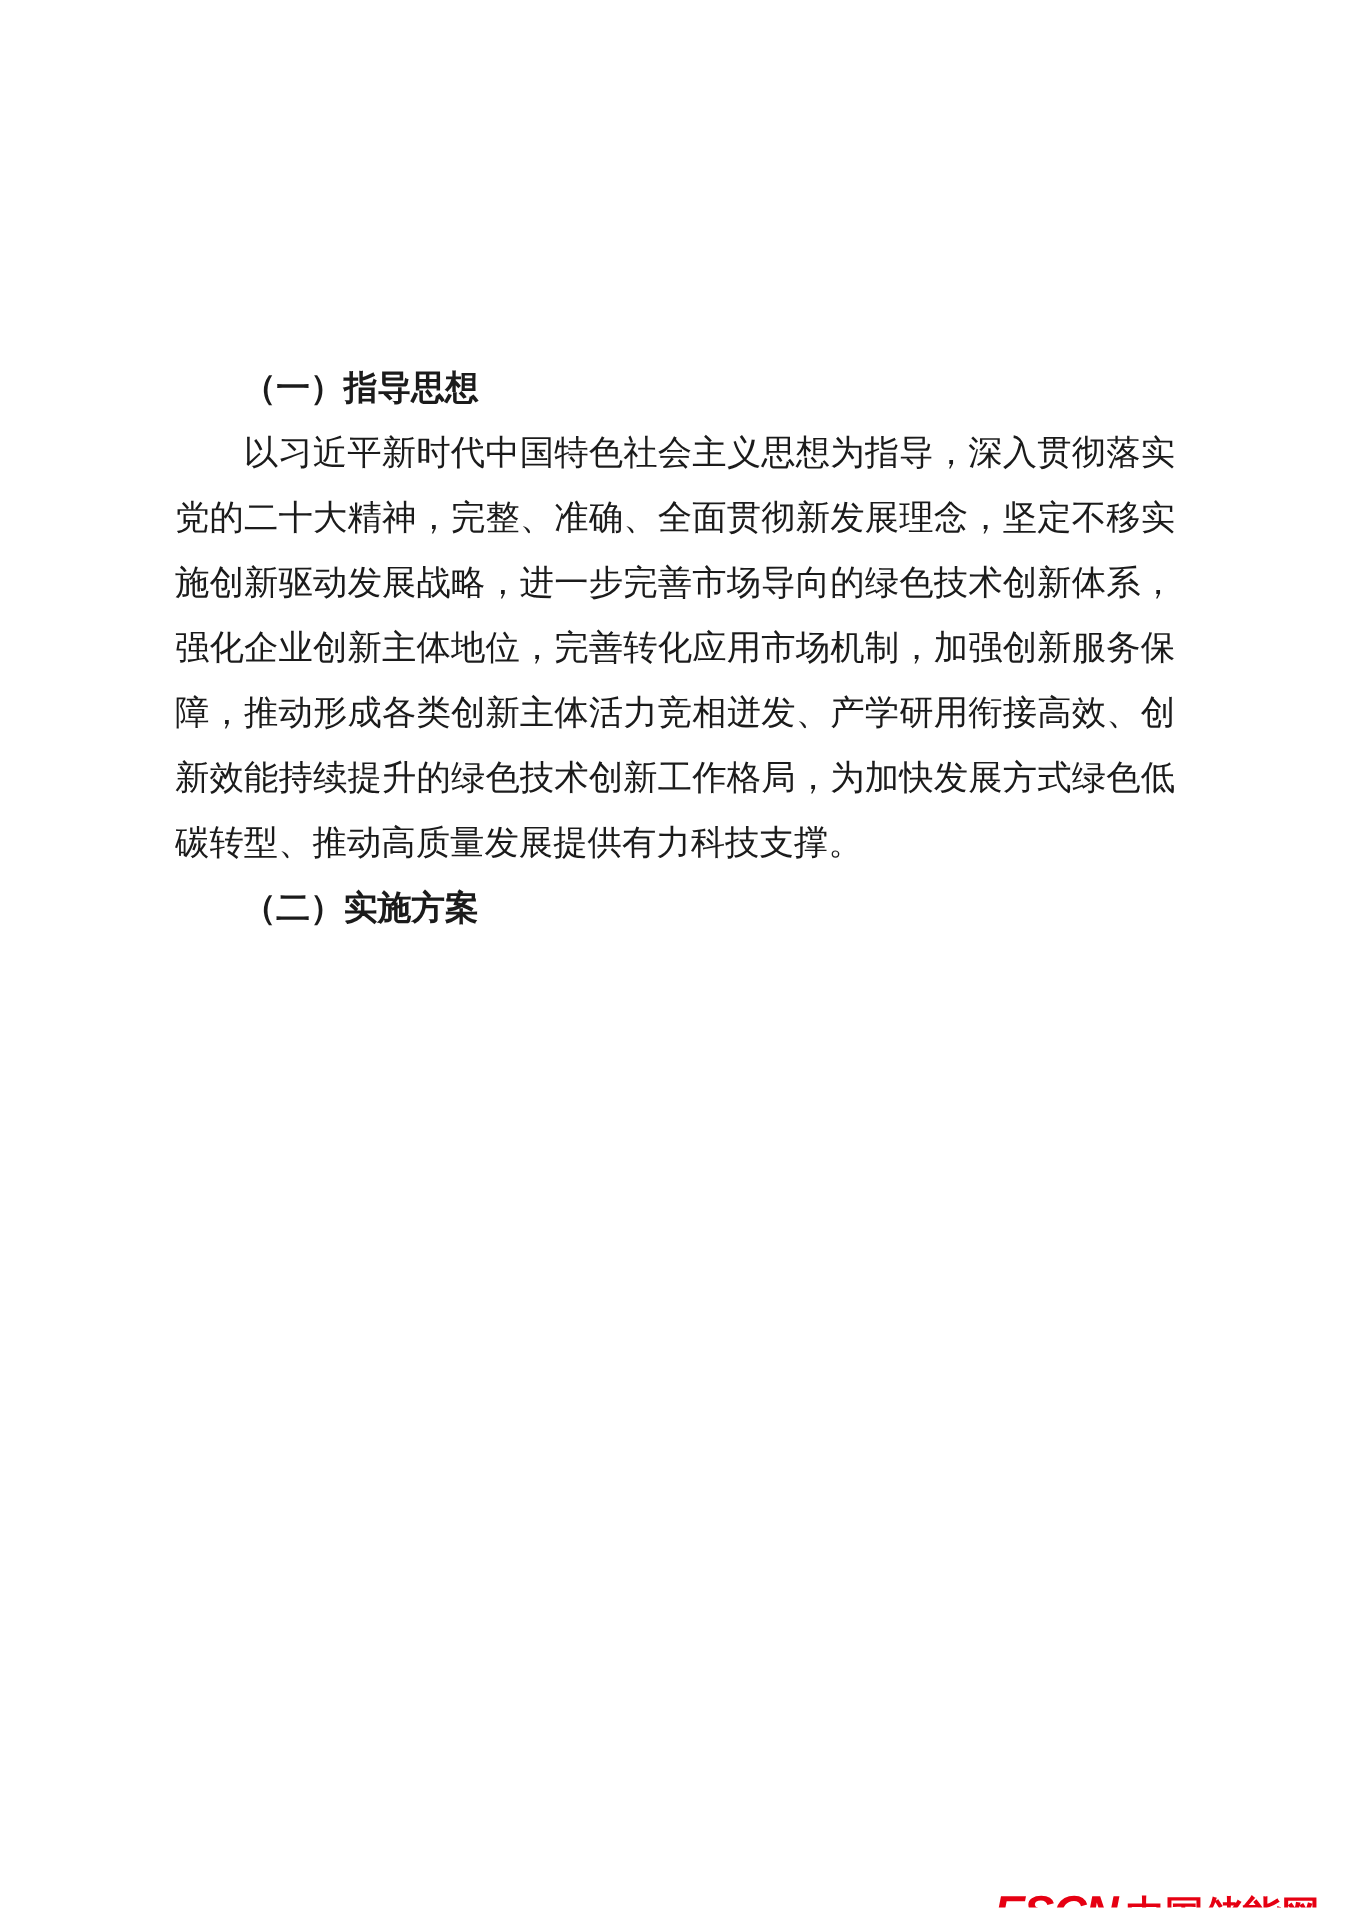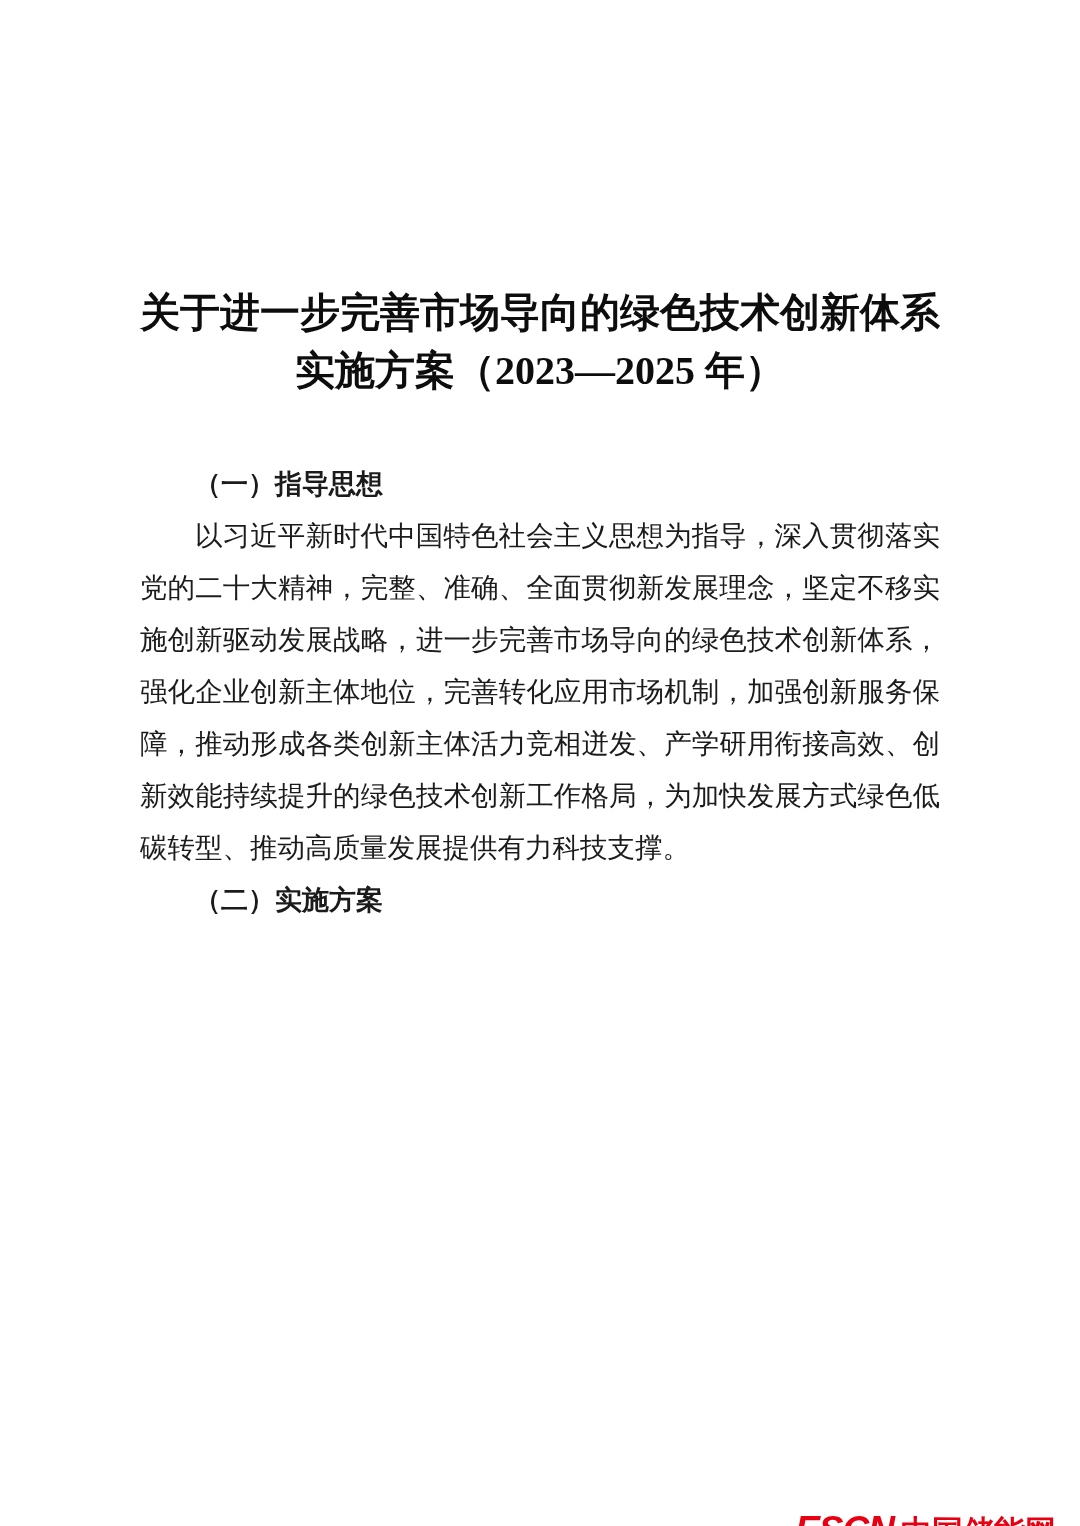--- a/index.html
+++ b/index.html
@@ -79,24 +79,20 @@
     font-size: 31px;
     margin-left: 3px;
     letter-spacing: 0;
   }
 </style>
 </head>
 <body>
 
 <div class="page">
 
-  <h1 class="doc-title">
-    <span class="title-line">关于进一步完善市场导向的绿色技术创新体系</span>
-    <span class="title-line">实施方案（2023—2025 年）</span>
-  </h1>
 
   <div class="doc-body">
 
 
     <h3 class="heading-l2">（一）指导思想</h3>
 
     <p class="para">以习近平新时代中国特色社会主义思想为指导，深入贯彻落实党的二十大精神，完整、准确、全面贯彻新发展理念，坚定不移实施创新驱动发展战略，进一步完善市场导向的绿色技术创新体系，强化企业创新主体地位，完善转化应用市场机制，加强创新服务保障，推动形成各类创新主体活力竞相迸发、产学研用衔接高效、创新效能持续提升的绿色技术创新工作格局，为加快发展方式绿色低碳转型、推动高质量发展提供有力科技支撑。</p>
 
     <h3 class="heading-l2">（二）实施方案</h3>
 

